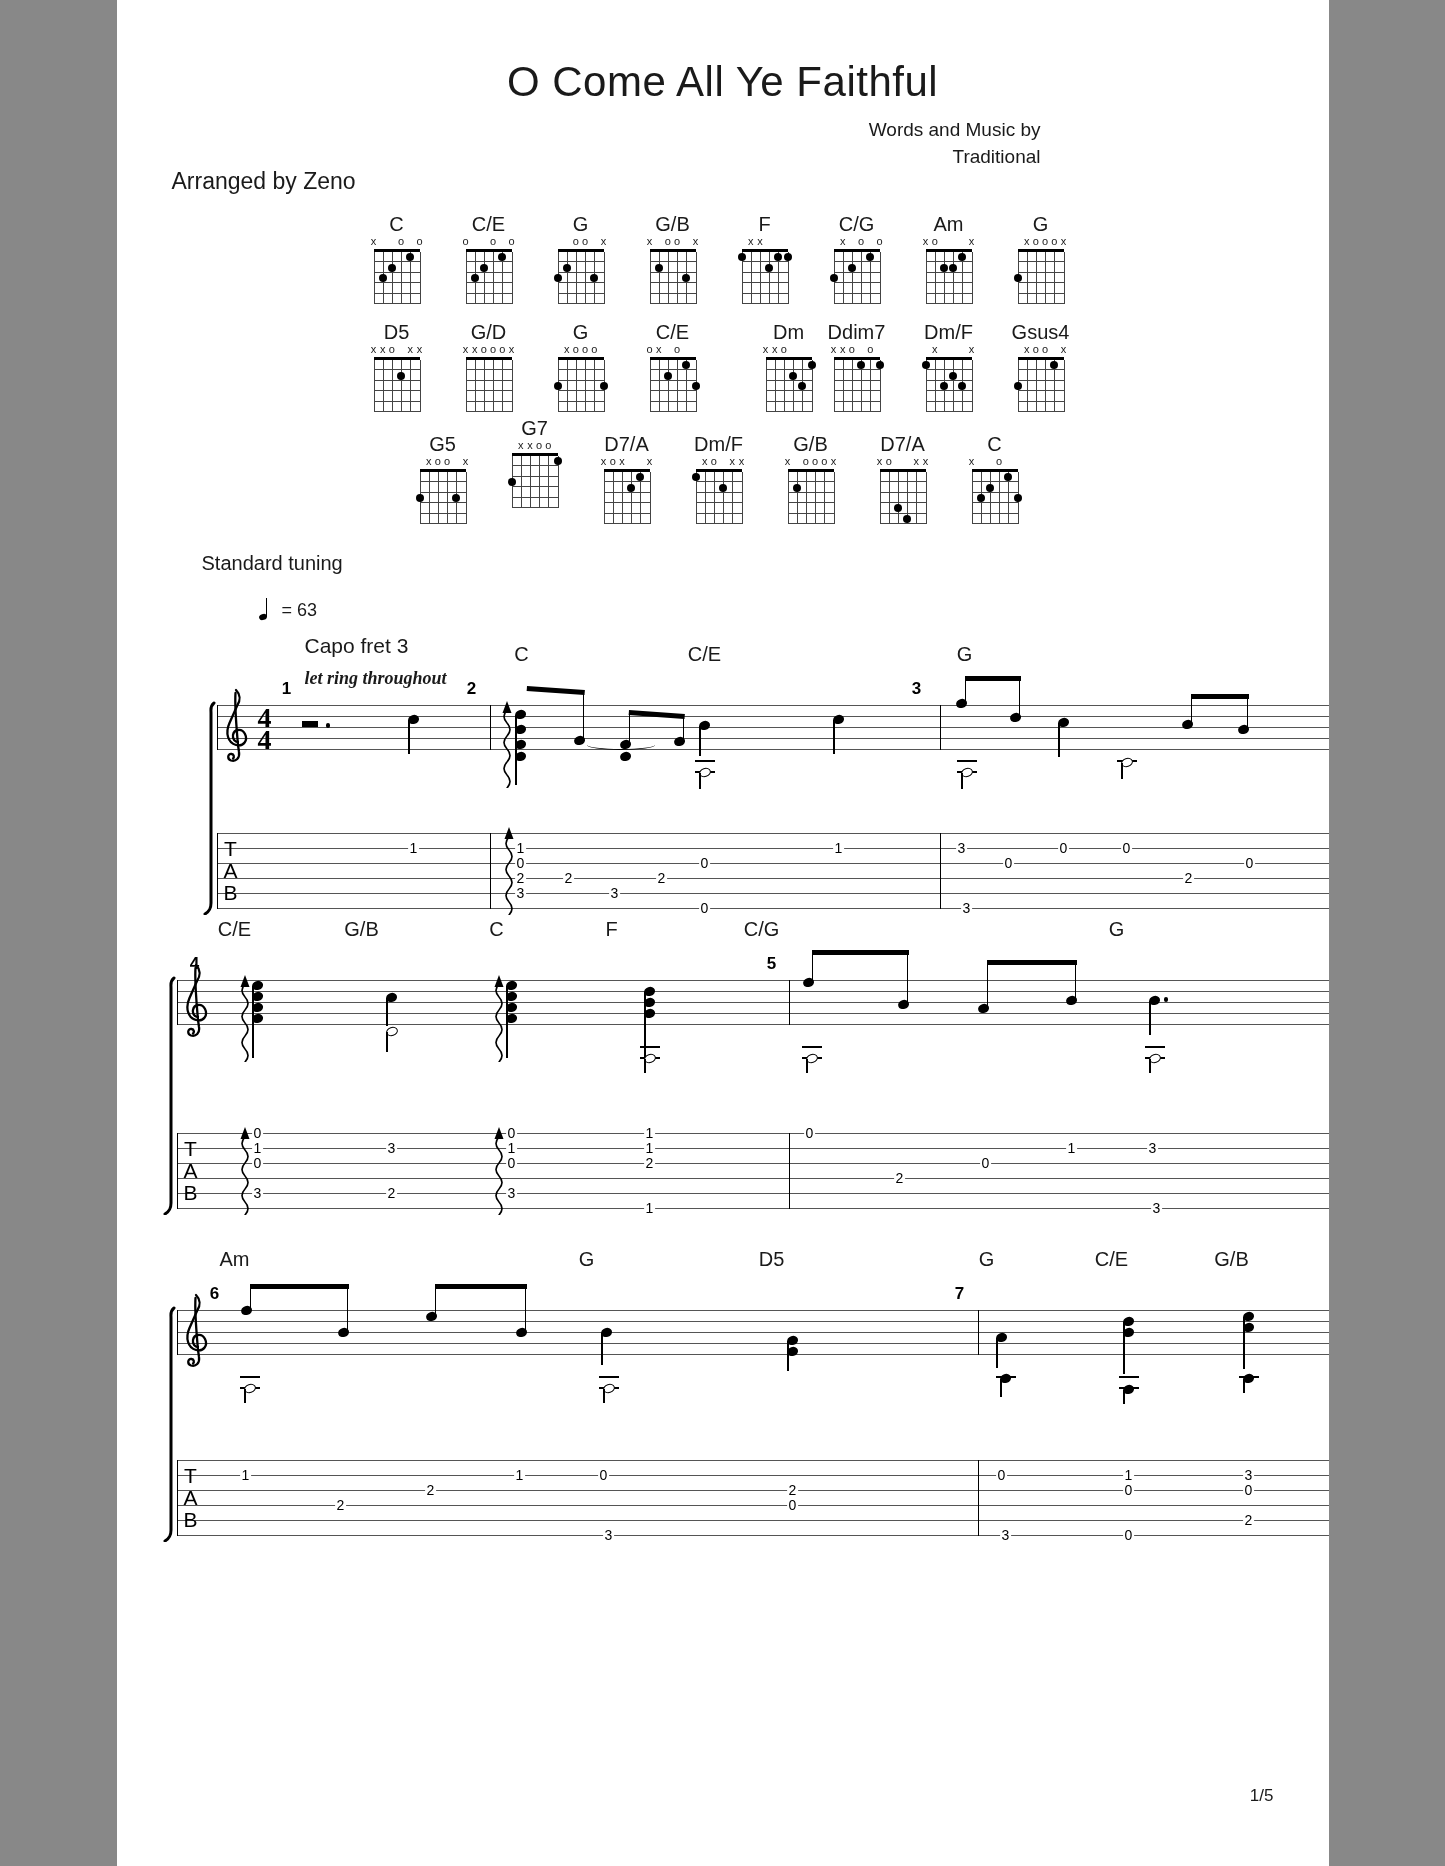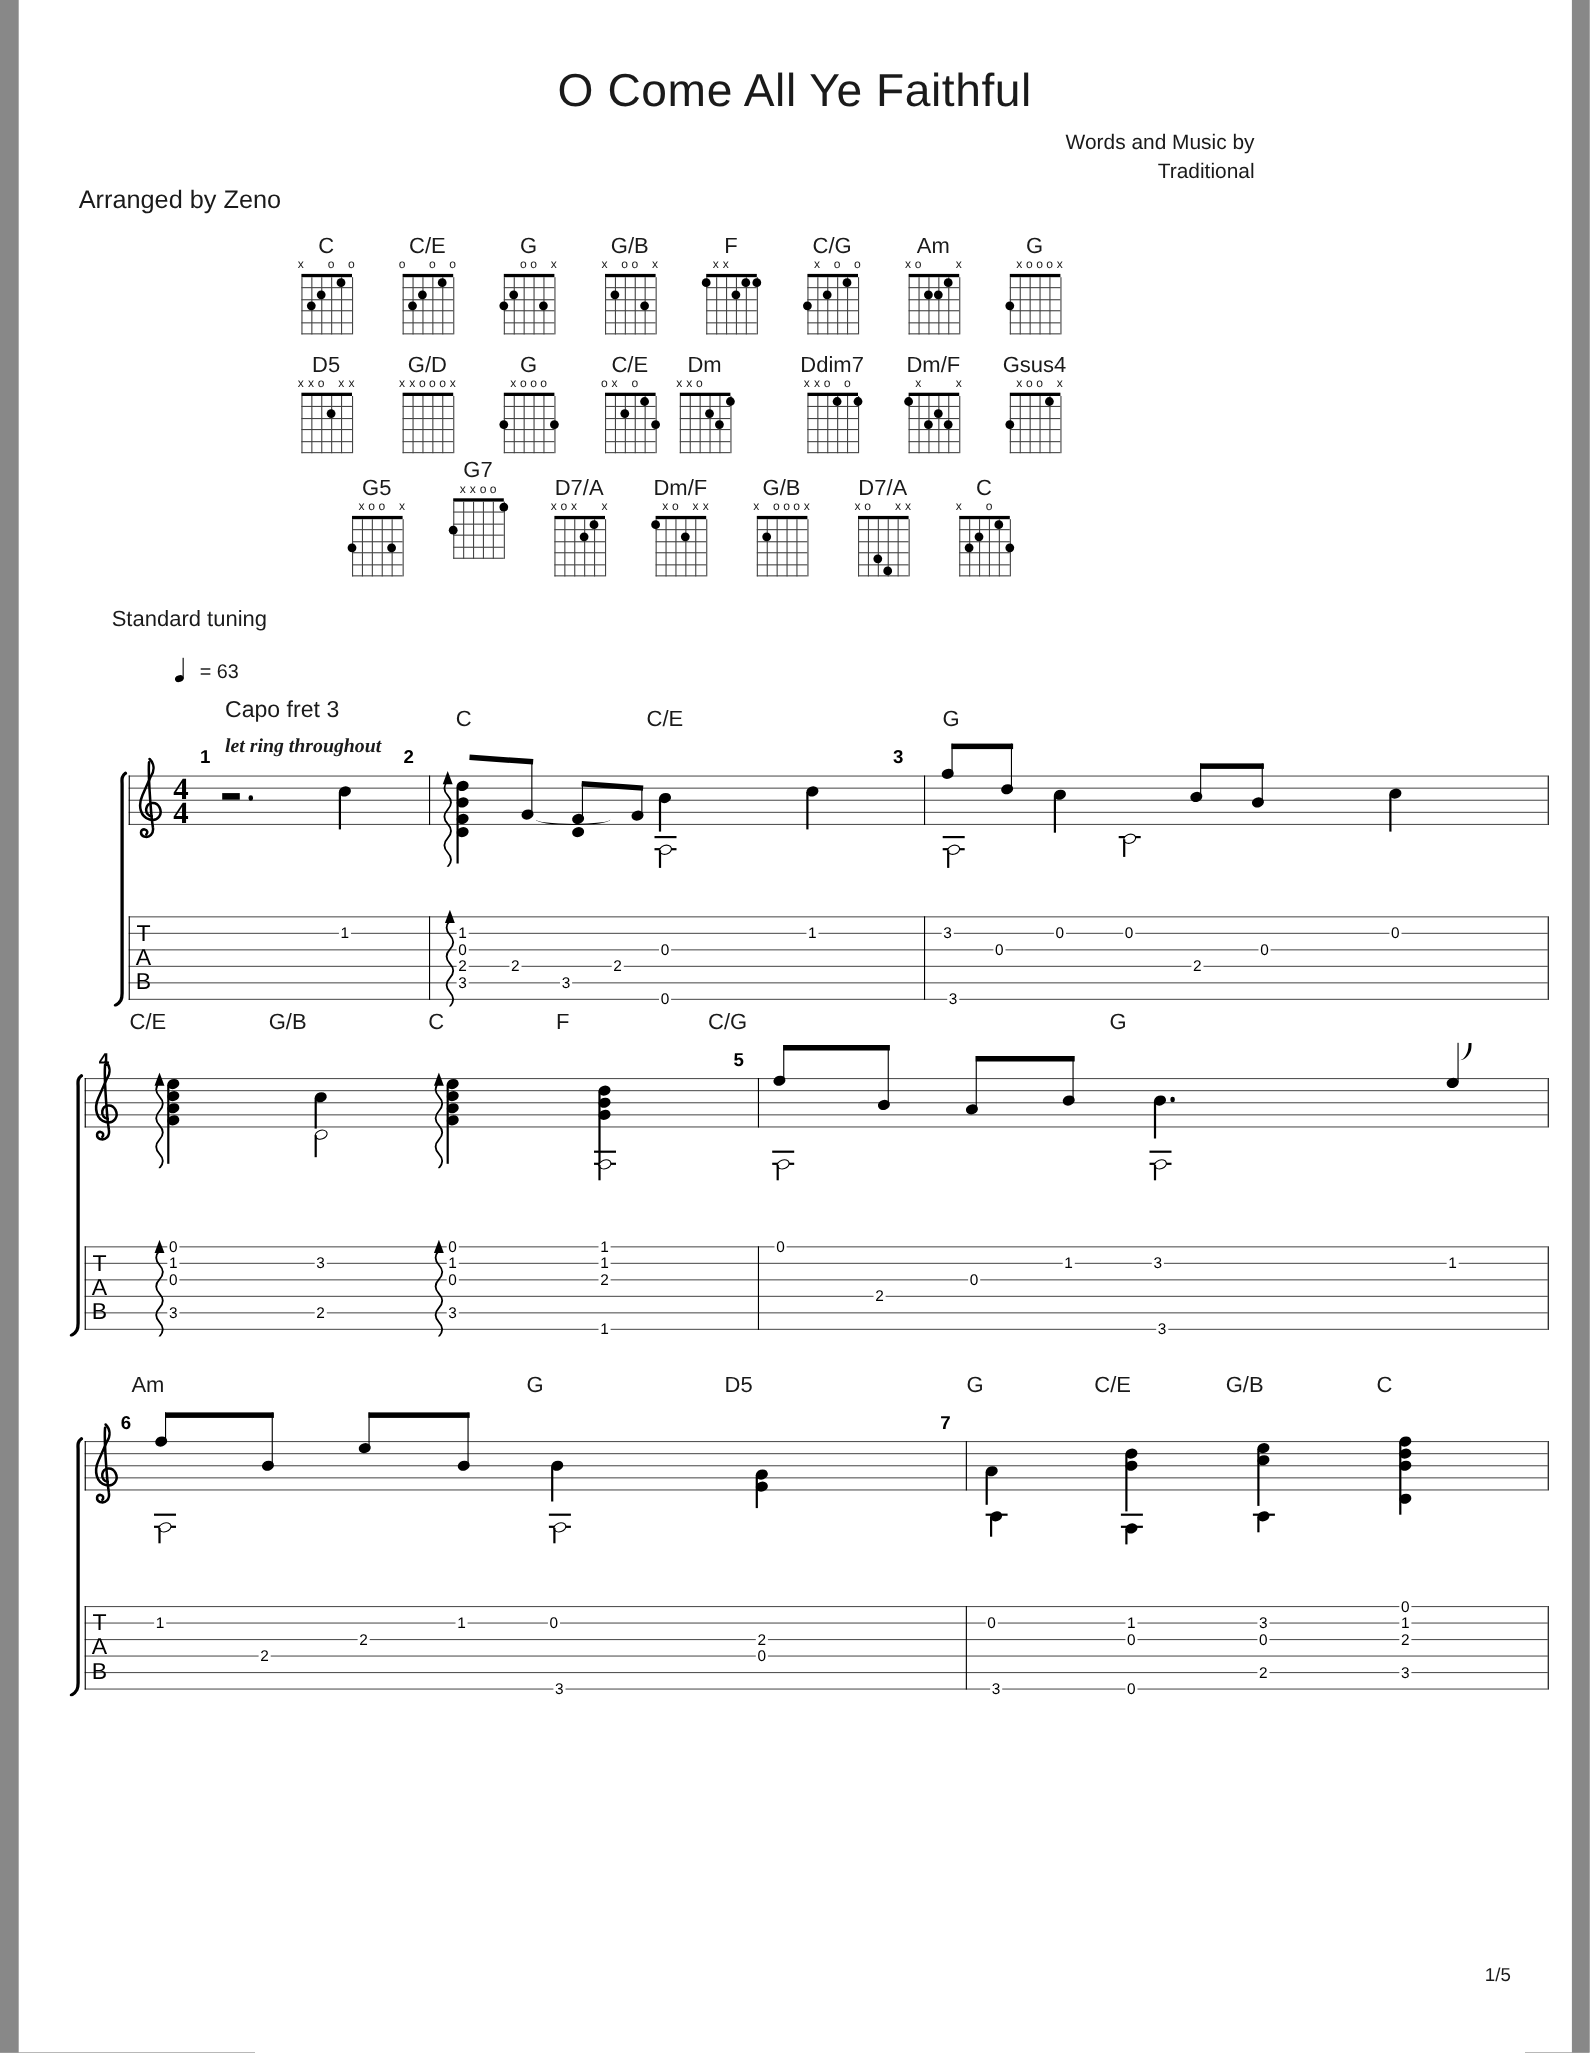--- a/index.html
+++ b/index.html
@@ -1,16 +1,16 @@
 <!DOCTYPE html>
 <html><head>
 <meta charset="utf-8">
 <style>
   html,body{margin:0;padding:0;background:#888;}
-  .page{position:relative;width:1412px;height:1866px;background:#ffffff;margin:0 auto;
+  .page{position:relative;width:1212px;height:1866px;background:#ffffff;margin:0 auto;
         font-family:"Liberation Sans",sans-serif;color:#111;overflow:hidden;}
   .title{position:absolute;left:0;right:0;top:58px;text-align:center;font-size:42px;
          font-weight:400;letter-spacing:.5px;color:#1a1a1a;}
   .credits{position:absolute;right:288px;top:116px;text-align:right;font-size:19px;line-height:27px;color:#1a1a1a;}
   .arranger{position:absolute;left:55px;top:168px;font-size:23px;color:#1a1a1a;}
   .tuning{position:absolute;left:85px;top:552px;font-size:20px;color:#1a1a1a;}
   .tempo{position:absolute;left:142px;top:596px;font-size:18px;color:#1a1a1a;}
   .tnote{display:inline-block;position:relative;width:14px;height:24px;vertical-align:-4px;}
   .tnote i{position:absolute;left:0;bottom:0;width:8px;height:6px;background:#000;border-radius:50%;transform:rotate(-20deg);}
   .tnote b{position:absolute;left:7px;bottom:3px;width:1.6px;height:19px;background:#000;}
@@ -328,21 +328,21 @@
           <div class="gl" style="left: 36.8px; top: 0px; width: 1px; height: 52px;"></div>
           <div class="gl" style="left: 46px; top: 0px; width: 1px; height: 52px;"></div>
           <div class="marker" style="left: 0px;">o</div>
           <div class="marker" style="left: 9.2px;">x</div>
           <div class="marker" style="left: 27.6px;">o</div>
           <div class="cdot" style="left: 18.4px; top: 15.6px;"></div>
           <div class="cdot" style="left: 36.8px; top: 5.2px;"></div>
           <div class="cdot" style="left: 46px; top: 26px;"></div>
         </div>
       </div>
-      <div class="chord" style="left: 586px; top: 320px;">
+      <div class="chord" style="left: 634px; top: 320px;">
         <div class="cname">Dm</div>
         <div class="cgrid">
           <div class="nut"></div>
           <div class="gl" style="left: 0px; top: 9.4px; width: 46px; height: 1px;"></div>
           <div class="gl" style="left: 0px; top: 19.8px; width: 46px; height: 1px;"></div>
           <div class="gl" style="left: 0px; top: 30.2px; width: 46px; height: 1px;"></div>
           <div class="gl" style="left: 0px; top: 40.6px; width: 46px; height: 1px;"></div>
           <div class="gl" style="left: 0px; top: 51px; width: 46px; height: 1px;"></div>
           <div class="gl" style="left: 0px; top: 0px; width: 1px; height: 52px;"></div>
           <div class="gl" style="left: 9.2px; top: 0px; width: 1px; height: 52px;"></div>

